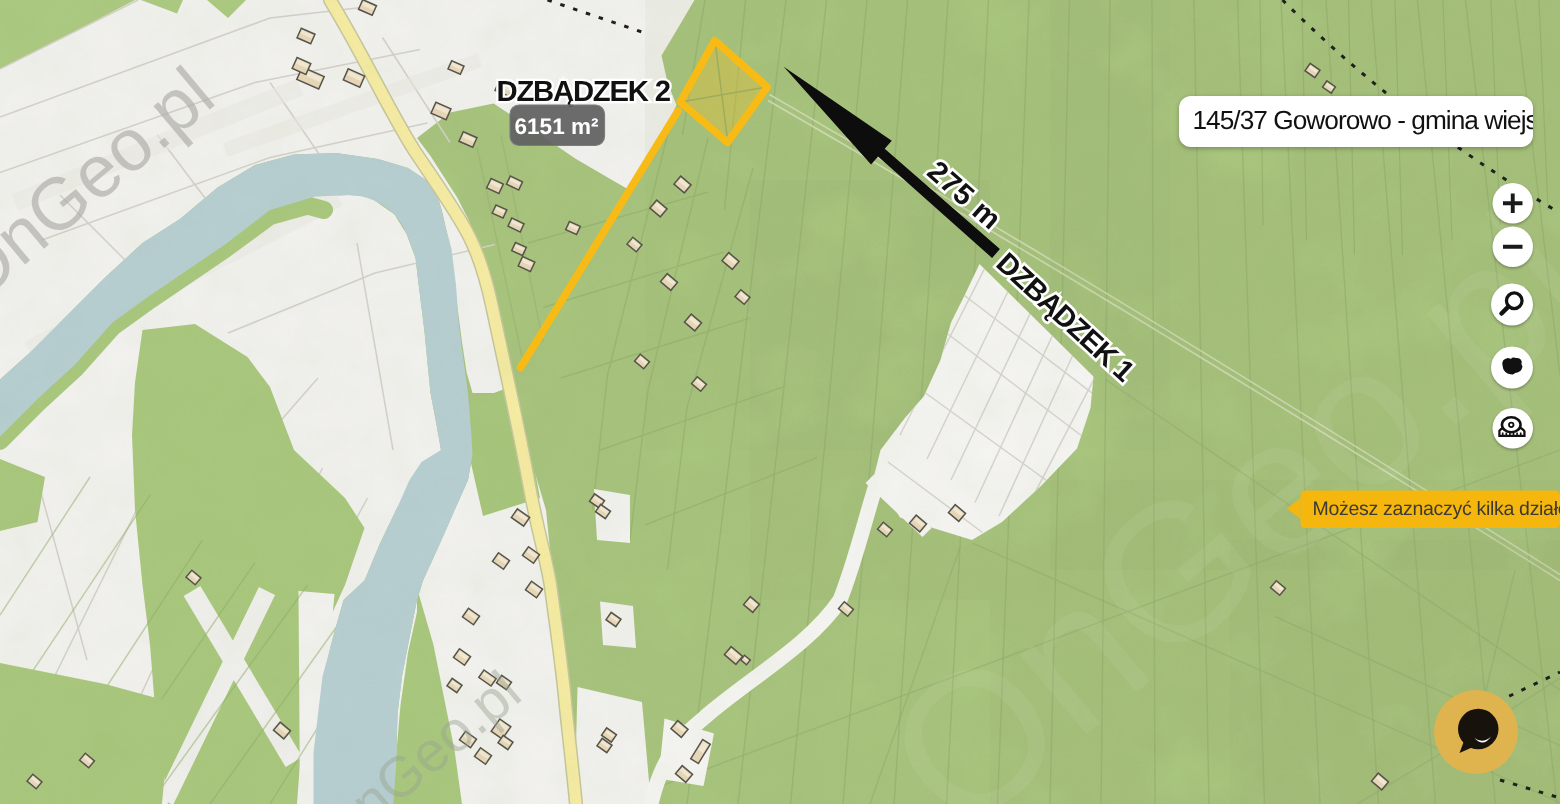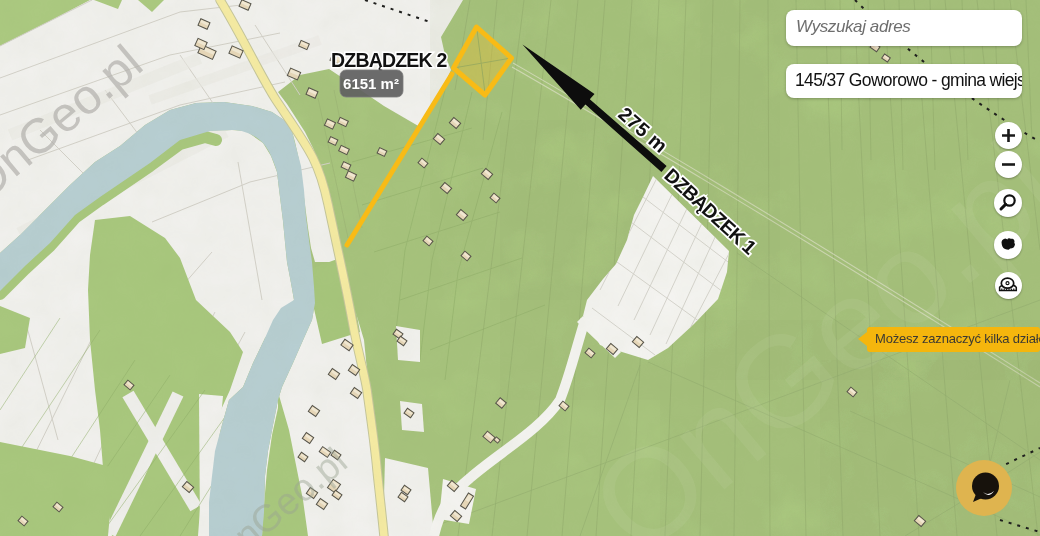--- a/index.html
+++ b/index.html
@@ -500,23 +500,20 @@
     <text x="371" y="89" font-size="15" font-weight="bold" fill="#ffffff" text-anchor="middle">6151 m²</text>
   </g>
 
   <text transform="translate(640,560) rotate(-40)" font-size="130" fill="#eef2e0" opacity="0.07">OnGeo.pl</text>
 
   <text transform="translate(-15,203) rotate(-40)" font-size="49" fill="#b2b0ac" opacity="0.7">OnGeo.pl</text>
 
   <text transform="translate(225,570) rotate(-40)" font-size="38" fill="#9aa392" opacity="0.45">OnGeo.pl</text>
 </svg>
 
-<div class="ui" style="left:786px;top:10px;width:236px;height:36px;background:#fff;border-radius:8px;box-shadow:0 1px 3px rgba(0,0,0,0.25);">
-  <div style="margin:7px 0 0 10px;font-size:17px;font-style:italic;color:#6e6e6e;letter-spacing:-0.4px;">Wyszukaj adres</div>
-</div>
 
 <div class="ui" style="left:786px;top:64px;width:236px;height:34px;background:#fff;border-radius:8px;box-shadow:0 1px 3px rgba(0,0,0,0.25);overflow:hidden;white-space:nowrap;">
   <div style="margin:6px 0 0 9px;font-size:17.5px;color:#111;letter-spacing:-0.65px;">145/37 Goworowo - gmina wiejska</div>
 </div>
 
 <div class="ui" style="left:995px;top:122px;width:27px;height:27px;border-radius:50%;background:#fff;box-shadow:0 1px 2px rgba(0,0,0,0.3);">
   <svg width="27" height="27">
         <path d="M13.5,7 V20 M7,13.5 H20" stroke="#1a1a1a" stroke-width="2.6"></path>
       </svg>
 </div>

